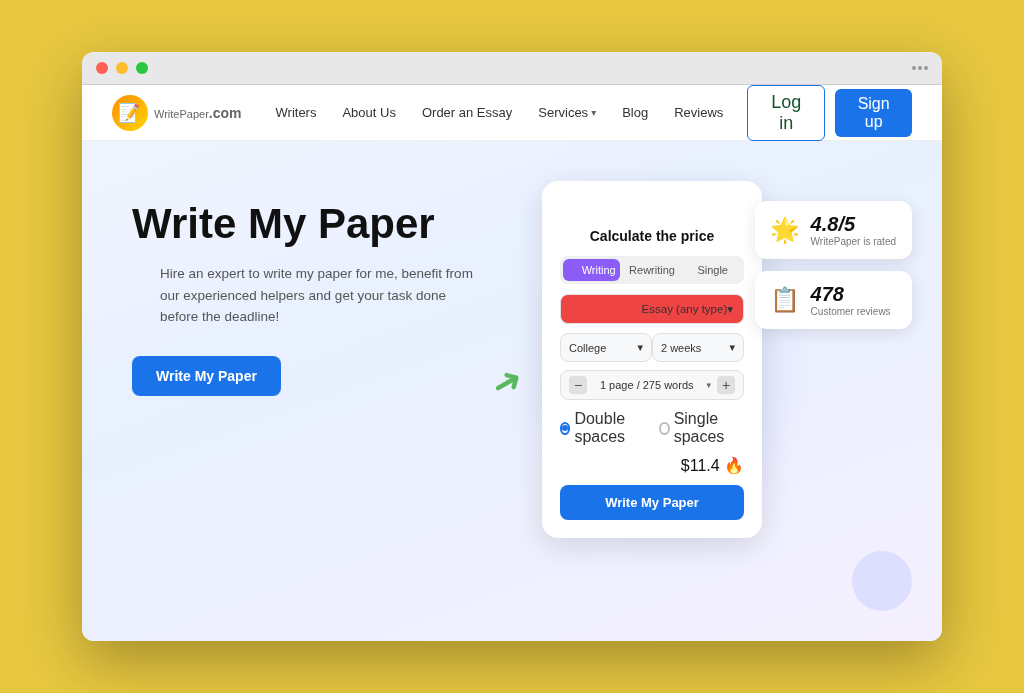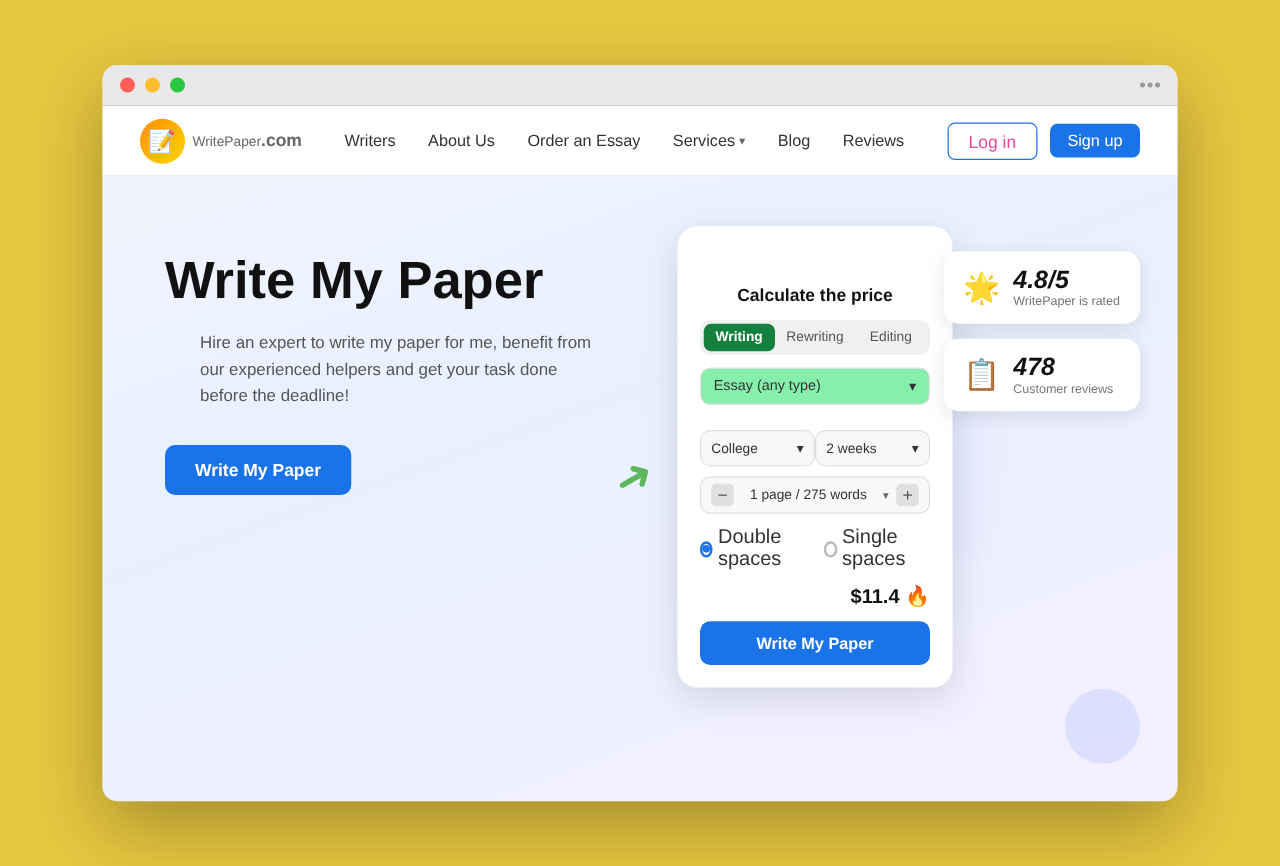--- a/index.html
+++ b/index.html
@@ -94,35 +94,35 @@
       white-space: nowrap;
     }
     .nav-chevron { font-size: 10px; color: #666; }
     .nav-actions {
       display: flex;
       gap: 10px;
       align-items: center;
     }
     .btn-login {
       border: 1.5px solid #1a73e8;
-      color: #ec4899;
+      color: #14532d;
       background: #fff;
       padding: 6px 16px;
       border-radius: 6px;
-      font-size: 14px;
+      font-size: 18px;
       cursor: pointer;
       font-weight: 500;
     }
     .btn-signup {
       background: #1a73e8;
       color: #fff;
       border: none;
       padding: 6px 14px;
       border-radius: 6px;
-      font-size: 13px;
+      font-size: 16px;
       cursor: pointer;
       font-weight: 500;
     }
     
     .main-content {
       background: linear-gradient(160deg, #f0f4ff 0%, #e8f0fe 40%, #f5f0ff 100%);
       min-height: 500px;
       padding: 60px 50px 40px;
       position: relative;
       overflow: hidden;
@@ -195,36 +195,37 @@
     .calc-tab {
       flex: 1;
       text-align: center;
       padding: 5px 4px;
       border-radius: 6px;
       font-size: 11px;
       cursor: pointer;
       color: #555;
     }
     .calc-tab.active {
-      background: #15803d;
+      background: #8b5cf6;
       color: #fff;
-      font-weight: 700;
+      font-weight: 400;
+      text-align: right;
     }
     .calc-select {
       width: 100%;
-      background: #86efac;
+      background: #ef4444;
       border: 1px solid #e0e0e0;
       border-radius: 8px;
       padding: 7px 10px;
       font-size: 11.5px;
       color: #333;
-      margin-bottom: 20px;
-      display: flex;
-      align-items: center;
-      justify-content: space-between;
+      margin-bottom: 9px;
+      display: flex;
+      align-items: center;
+      justify-content: flex-end;
       cursor: pointer;
     }
     .calc-row {
       display: flex;
       gap: 0;
       margin-bottom: 8px;
     }
     .calc-select-half {
       flex: 1;
       background: #f7f8fa;
@@ -293,21 +294,21 @@
       width: 6px; height: 6px;
       border-radius: 50%;
       background: #1a73e8;
     }
     .radio-circle.empty {
       border-color: #bbb;
     }
     .calc-price {
       text-align: right;
       font-size: 16px;
-      font-weight: 700;
+      font-weight: 400;
       color: #111;
       margin-bottom: 10px;
     }
     .btn-calc-submit {
       width: 100%;
       background: #1a73e8;
       color: #fff;
       border: none;
       padding: 10px;
       border-radius: 8px;
@@ -417,21 +418,21 @@
       <button class="btn-hero">Write My Paper</button>
     </div>
 
     <div class="arrow-decoration">➜</div>
 
     <div class="calculator-card">
       <div class="calc-title">Calculate the price</div>
       <div class="calc-tabs">
         <div class="calc-tab active">Writing</div>
         <div class="calc-tab">Rewriting</div>
-        <div class="calc-tab">Editing</div>
+        <div class="calc-tab">Single</div>
       </div>
       <div class="calc-select">
         <span>Essay (any type)</span>
         <span>▾</span>
       </div>
       <div class="calc-row">
         <div class="calc-select-half">
           <span>College</span>
           <span>▾</span>
         </div>

